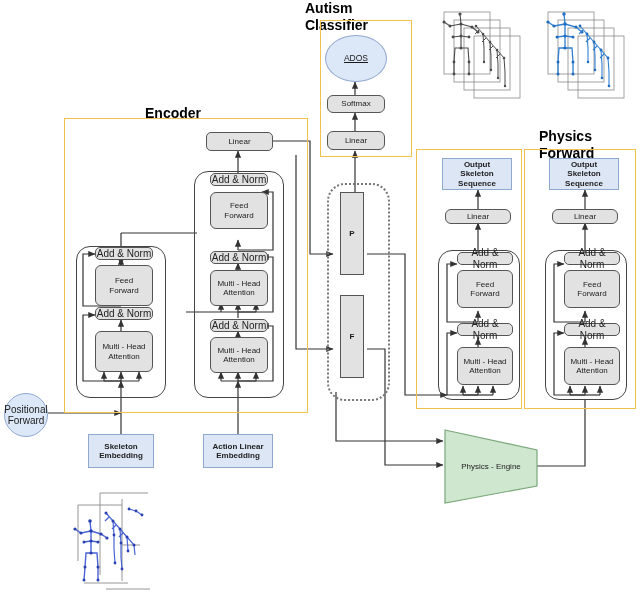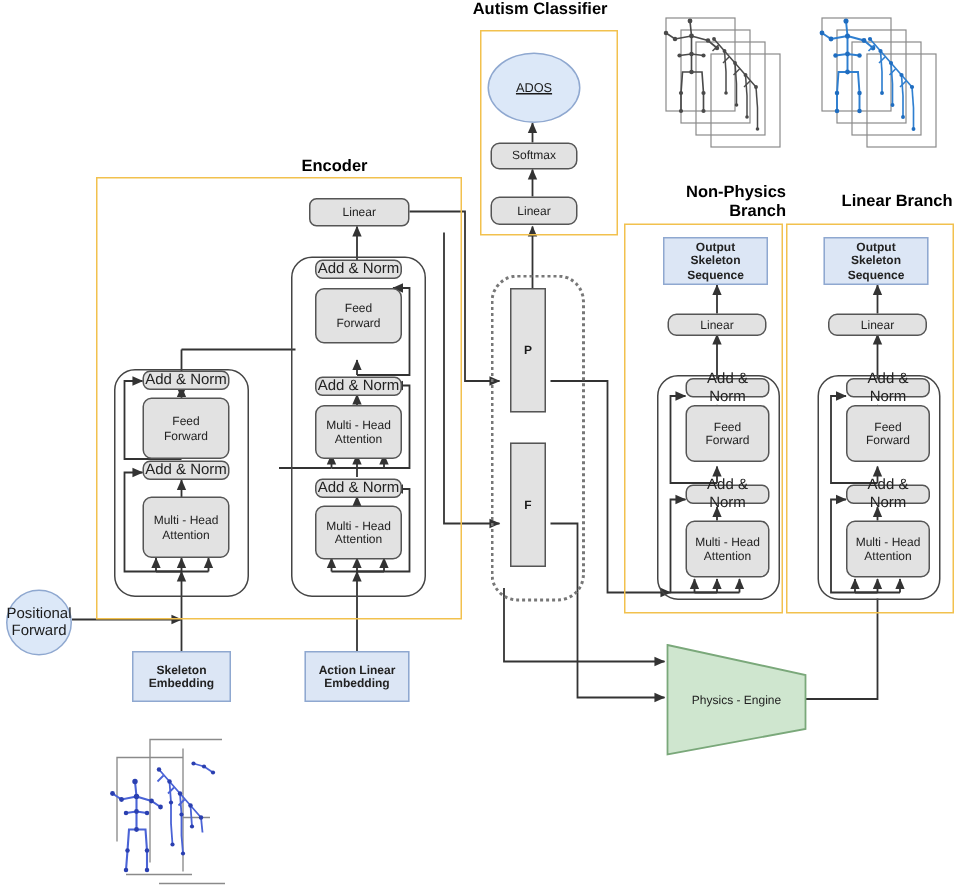--- a/index.html
+++ b/index.html
@@ -21,21 +21,21 @@
   
   .stack{position:absolute;box-sizing:border-box;border:1.4px solid #444;
          border-radius:14px;background:transparent;}
 
   
   .frame{position:absolute;box-sizing:border-box;border:1.6px solid #f2c14e;background:transparent;}
   .dashframe{position:absolute;box-sizing:border-box;border:2px dotted #777;
              border-radius:18px;background:transparent;}
 
   
-  .caption{position:absolute;font-weight:bold;font-size:11px;text-align:right;
+  .caption{position:absolute;font-weight:bold;font-size:14px;text-align:left;
            line-height:1.2;color:#000;}
   .lbl{font-size:8px;}
   .lbl9{font-size:8.5px;}
   .lbl7{font-size:10px;}
 
   .trapz{position:absolute;}
   .trapz svg{display:block;}
   .trapz .tlabel{position:absolute;left:0;top:0;width:100%;height:100%;
                  display:flex;align-items:center;justify-content:center;
                  font-size:8px;color:#222;}
@@ -196,44 +196,40 @@
   <div class="caption" style="left:305px;top:0px;width:100px;">Autism Classifier</div>
   <div class="frame" style="left:320px;top:20px;width:92px;height:137px;"></div>
   <div class="node ellipse lbl9" style="left:325px;top:35px;width:62px;height:47px;text-decoration:underline;">ADOS</div>
   <div class="node gray lbl" style="left:327px;top:95px;width:58px;height:18px;">Softmax</div>
   <div class="node gray lbl" style="left:327px;top:131px;width:58px;height:19px;">Linear</div>
 
   <div class="dashframe" style="left:327px;top:183px;width:63px;height:218px;"></div>
   <div class="node vbar lbl" style="left:340px;top:192px;width:24px;height:83px;">P</div>
   <div class="node vbar lbl" style="left:340px;top:295px;width:24px;height:83px;">F</div>
 
-  <div class="caption" style="left:432px;top:122px;width:92px;">
-    <div>Non-Physics</div>
-    <div>Branch</div>
-  </div>
   <div class="frame" style="left:416px;top:149px;width:106px;height:260px;"></div>
   <div class="node blue lbl" style="left:442px;top:158px;width:70px;height:32px;flex-direction:column;">
     <span>Output</span>
     <span>Skeleton</span>
     <span>Sequence</span>
   </div>
   <div class="node gray lbl" style="left:445px;top:209px;width:66px;height:15px;">Linear</div>
   <div class="stack" style="left:438px;top:250px;width:82px;height:150px;"></div>
   <div class="node gray sharp lbl7" style="left:457px;top:252px;width:56px;height:13px;">Add &amp; Norm</div>
   <div class="node gray lbl" style="left:457px;top:270px;width:56px;height:38px;flex-direction:column;">
     <span>Feed</span>
     <span>Forward</span>
   </div>
   <div class="node gray sharp lbl7" style="left:457px;top:323px;width:56px;height:13px;">Add &amp; Norm</div>
   <div class="node gray lbl" style="left:457px;top:347px;width:56px;height:38px;flex-direction:column;">
     <span>Multi - Head</span>
     <span>Attention</span>
   </div>
 
-  <div class="caption" style="left:539px;top:128px;width:96px;">Linear Branch</div>
+  <div class="caption" style="left:539px;top:128px;width:96px;">Physics Forward</div>
   <div class="frame" style="left:524px;top:149px;width:112px;height:260px;"></div>
   <div class="node blue lbl" style="left:549px;top:158px;width:70px;height:32px;flex-direction:column;">
     <span>Output</span>
     <span>Skeleton</span>
     <span>Sequence</span>
   </div>
   <div class="node gray lbl" style="left:552px;top:209px;width:66px;height:15px;">Linear</div>
   <div class="stack" style="left:545px;top:250px;width:82px;height:150px;"></div>
   <div class="node gray sharp lbl7" style="left:564px;top:252px;width:56px;height:13px;">Add &amp; Norm</div>
   <div class="node gray lbl" style="left:564px;top:270px;width:56px;height:38px;flex-direction:column;">

